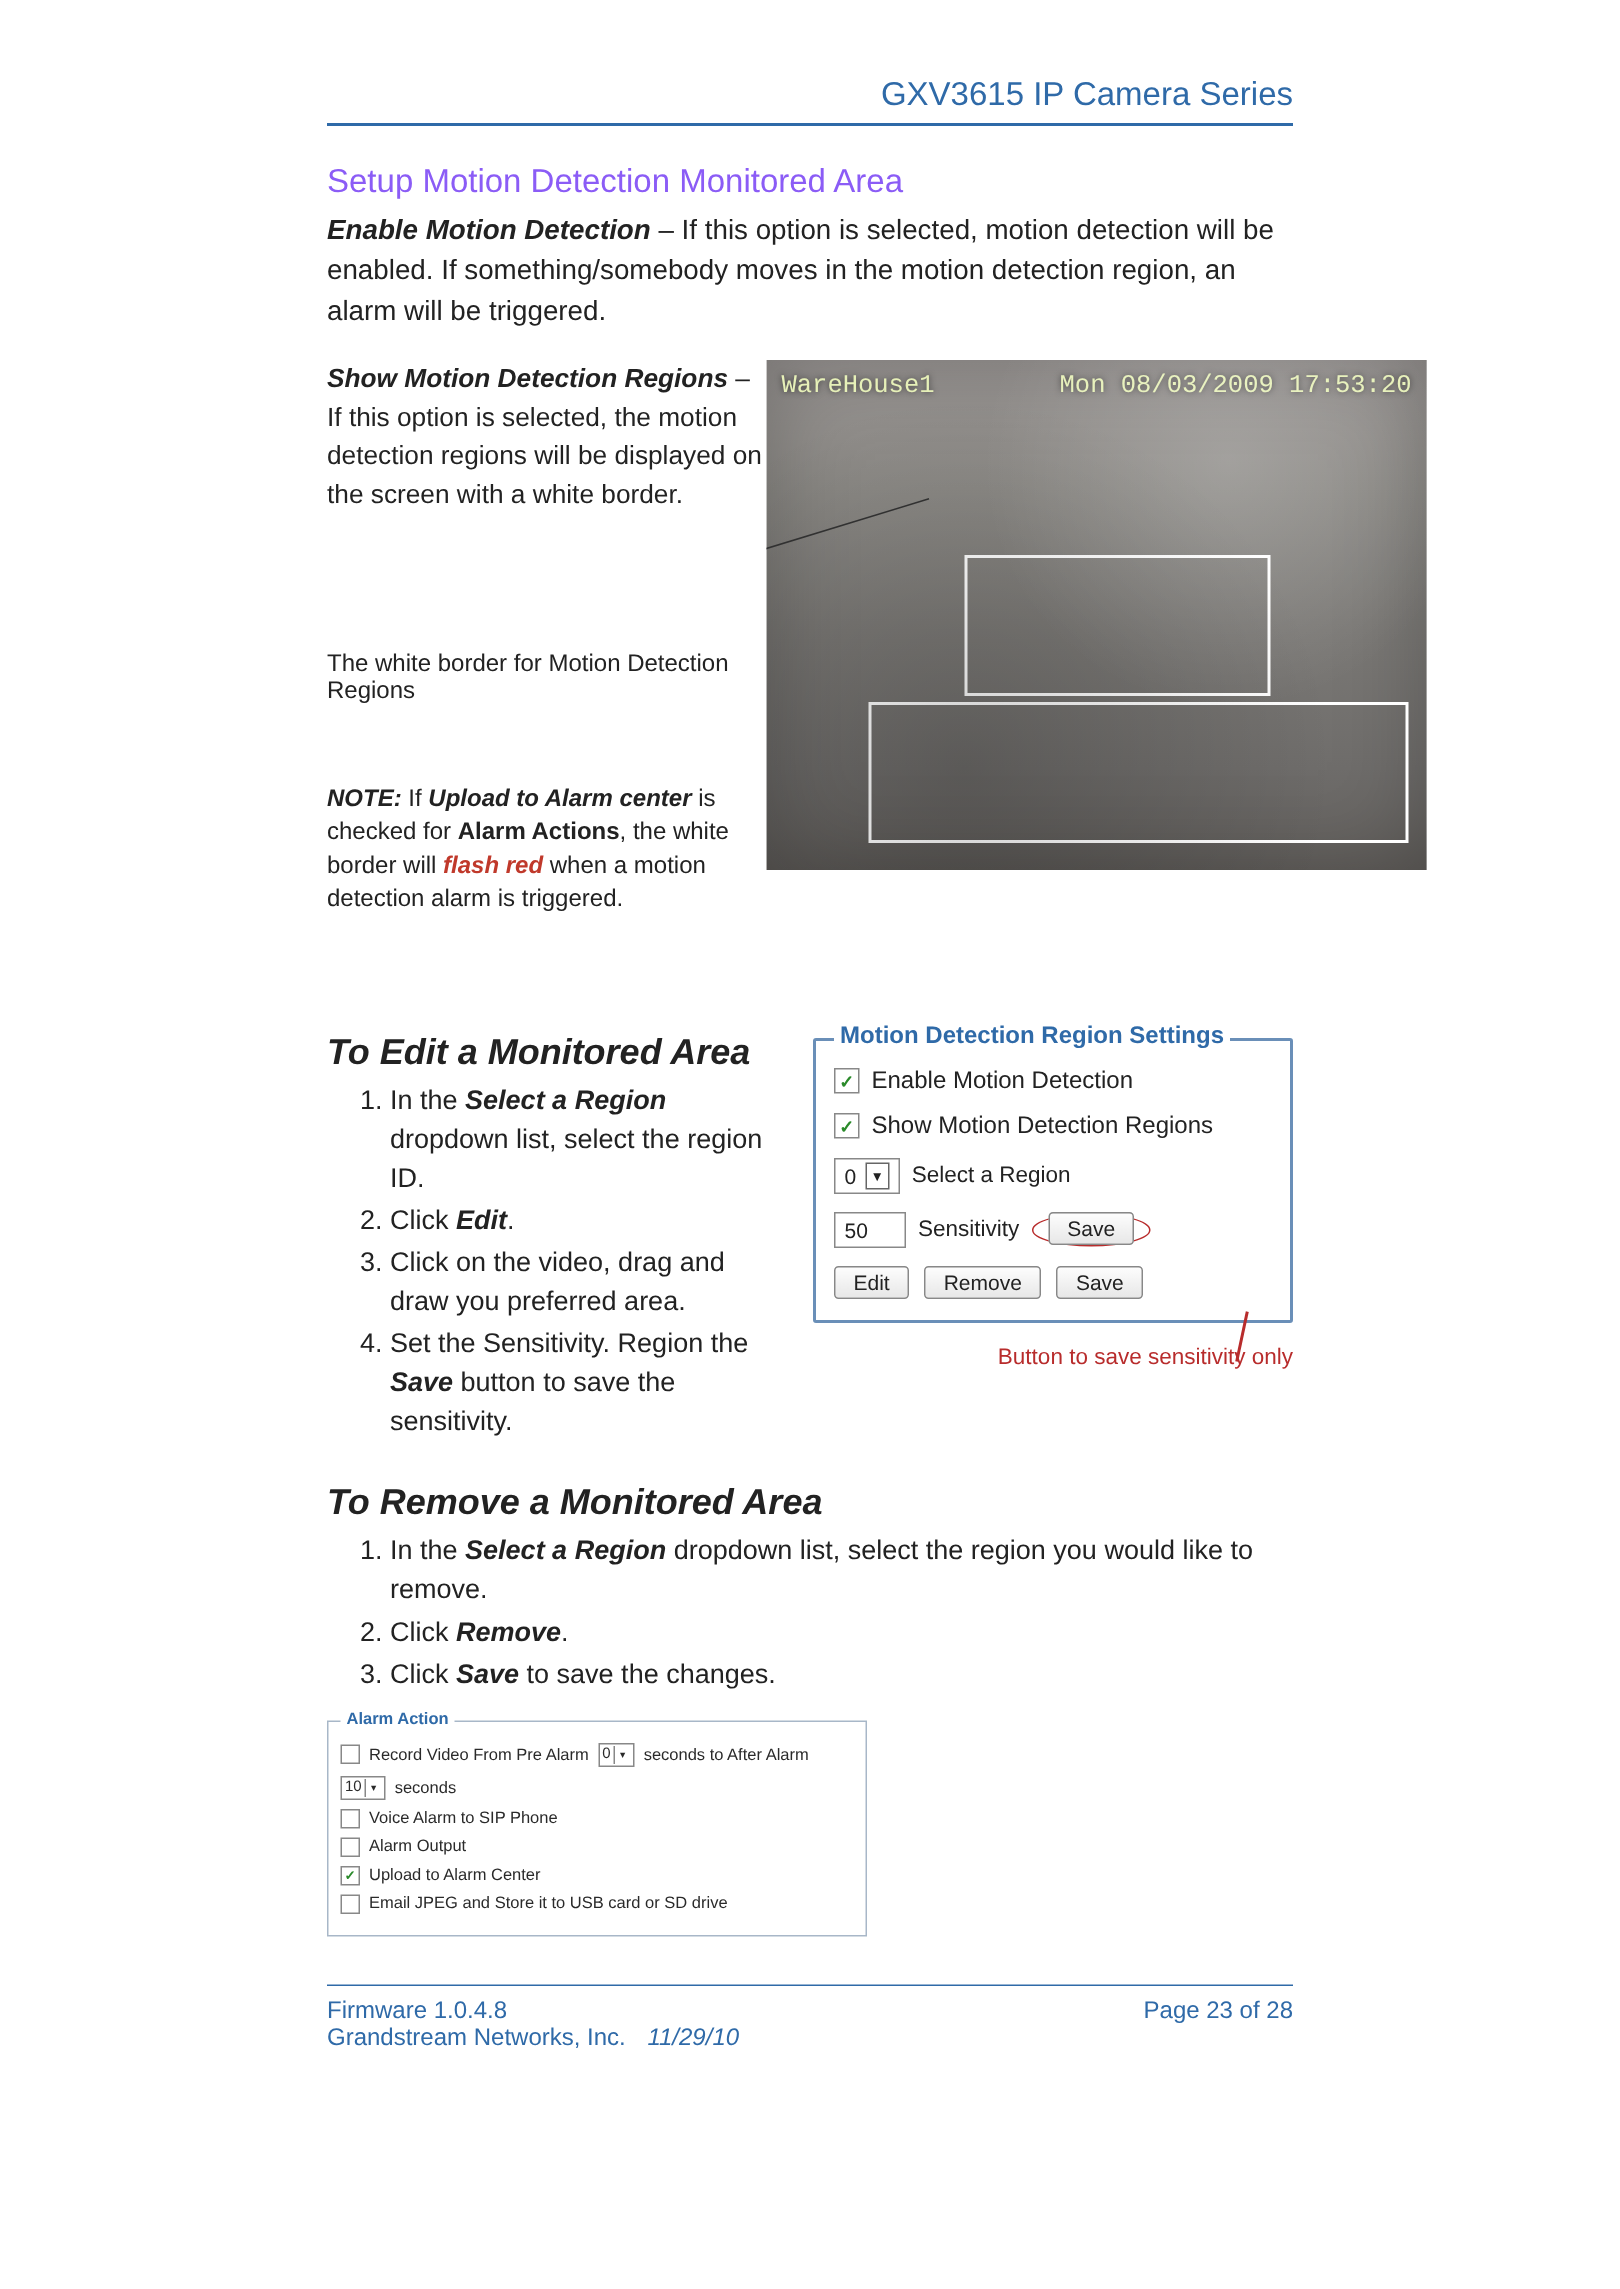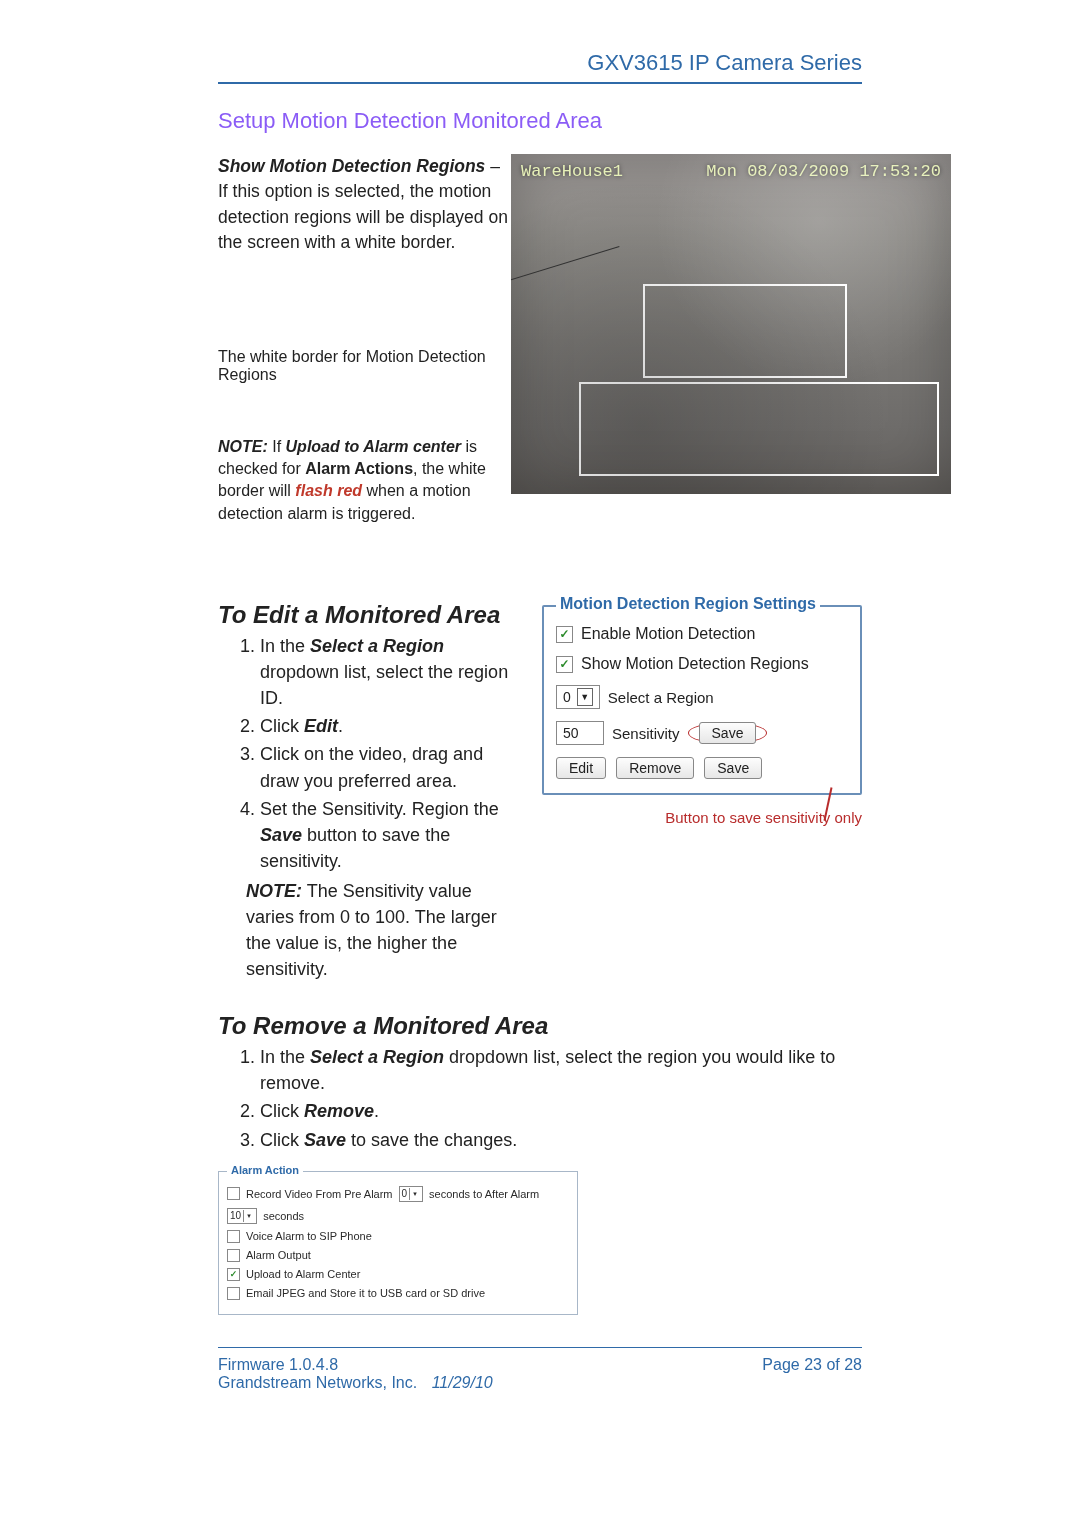--- a/index.html
+++ b/index.html
@@ -292,20 +292,23 @@
 </style>
 </head>
 <body>
 
 <div class="page">
 
   <div class="header-title">GXV3615 IP Camera Series</div>
   <hr class="header-rule">
 
   <h2 class="section-heading">Setup Motion Detection Monitored Area</h2>
+  <p class="body-text">
+    <span class="strong-italic">Enable Motion Detection</span><span> – If this option is selected, motion detection will be enabled. If something/somebody moves in the motion detection region, an alarm will be triggered.</span>
+  </p>
 
   <div class="upper-block">
     <div class="upper-left">
       <p class="body-text" style="font-size:17.5px">
         <span class="strong-italic">Show Motion Detection Regions</span><span> – If this option is selected, the motion detection regions will be displayed on the screen with a white border.</span>
       </p>
       <div class="gap1"></div>
       <p class="annot">The white border for Motion Detection Regions</p>
       <div class="gap2"></div>
       <p class="small annot">
@@ -326,23 +329,20 @@
 
   <div class="mid-block">
     <div class="mid-left">
       <p class="subhead-bi">To Edit a Monitored Area</p>
       <ol class="steps">
         <li><span>In the </span><span class="strong-italic">Select a Region</span><span> dropdown list, select the region ID.</span></li>
         <li><span>Click </span><span class="strong-italic">Edit</span><span>.</span></li>
         <li>Click on the video, drag and draw you preferred area.</li>
         <li><span>Set the Sensitivity. Region the </span><span class="strong-italic">Save</span><span> button to save the sensitivity.</span></li>
       </ol>
-      <p class="body-text" style="font-size:18px; margin-left:28px">
-        <span class="strong-italic">NOTE:</span><span> The Sensitivity value varies from 0 to 100. The larger the value is, the higher the sensitivity.</span>
-      </p>
     </div>
 
     <div class="mid-right">
       <div class="panel" style="position:relative;">
         <div class="panel-legend">Motion Detection Region Settings</div>
         <div class="panel-row">
           <span class="chk">✓</span>
           <span>Enable Motion Detection</span>
         </div>
         <div class="panel-row">

